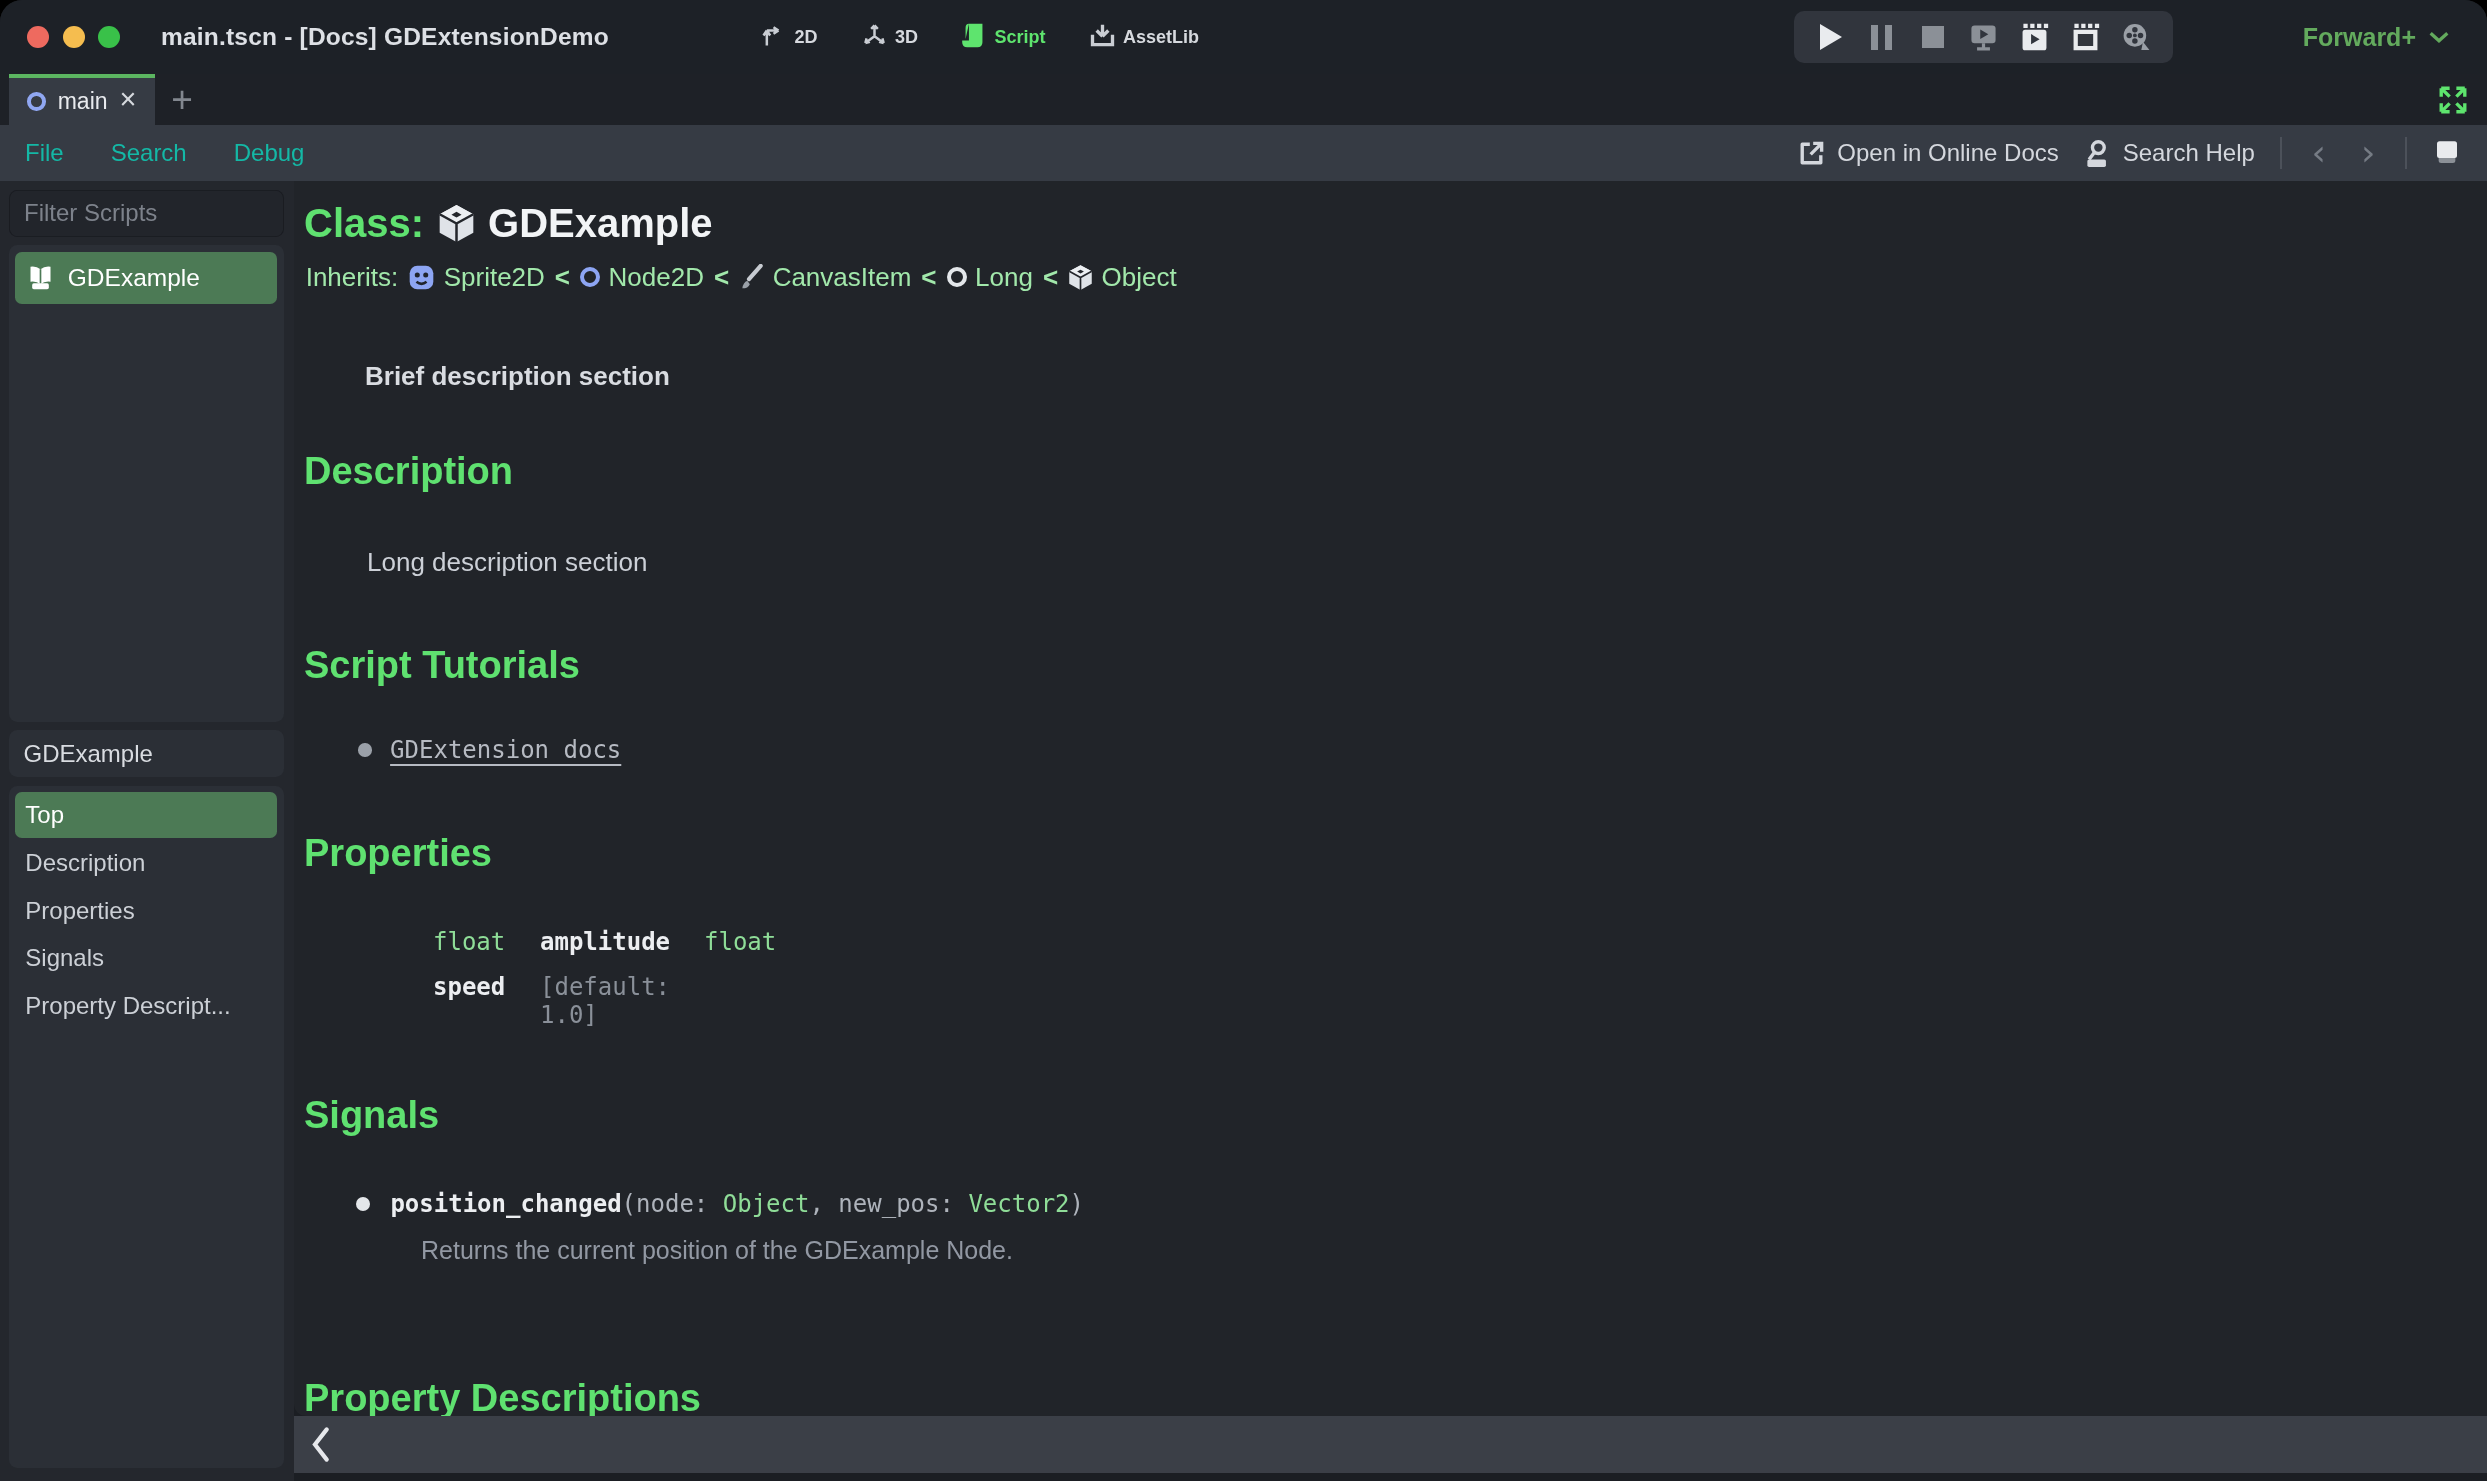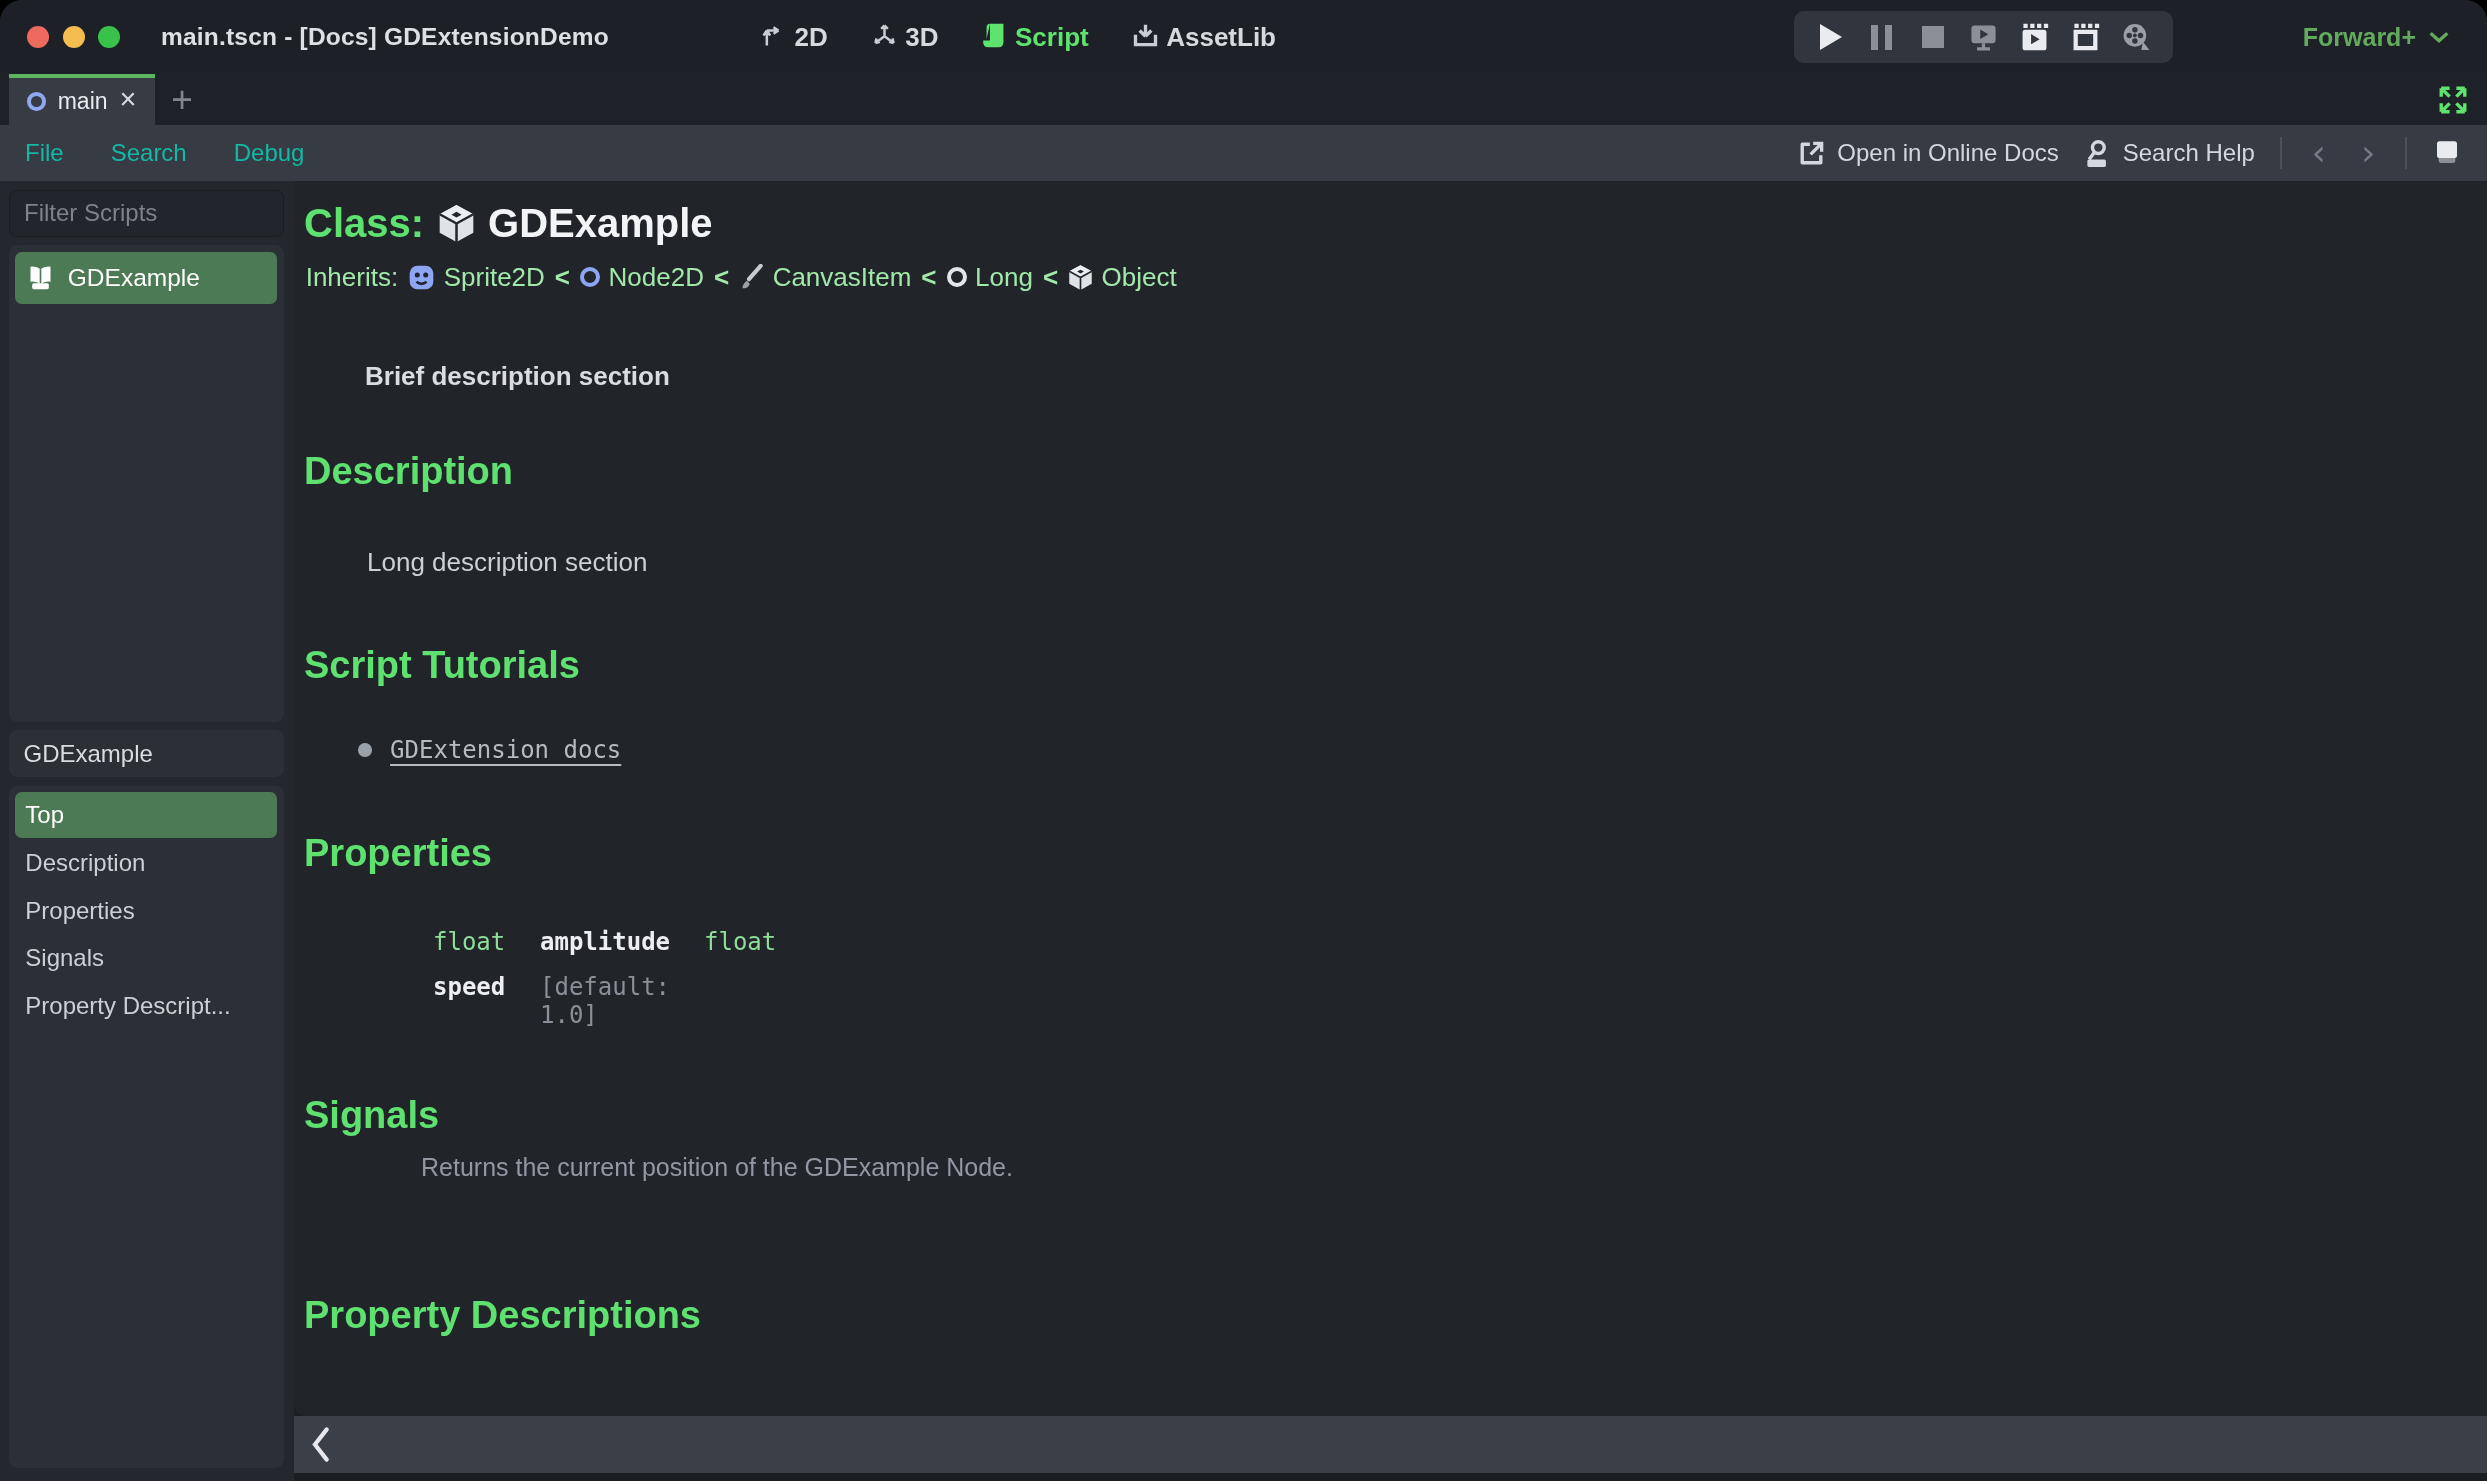--- a/index.html
+++ b/index.html
@@ -6,21 +6,21 @@
   body{width:2487px;height:1481px;overflow:hidden;font-family:"Liberation Sans",sans-serif;-webkit-font-smoothing:antialiased;}
   .stage{width:2487px;height:1481px;background:#1b1e23;border-radius:22px 22px 0 0;overflow:hidden;display:flex;flex-direction:column;}
 
   
   .titlebar{height:74px;background:#1d2127;display:flex;align-items:center;position:relative;flex:0 0 auto;}
   .lights{display:flex;gap:13.5px;margin-left:27px;}
   .light{width:22px;height:22px;border-radius:50%;}
   .light.red{background:#ee6a5f;}.light.yellow{background:#f5bd4f;}.light.green{background:#39c149;}
   .win-title{margin-left:41px;font-size:24.5px;font-weight:700;color:#dde0e5;letter-spacing:0.2px;}
   .ws-group{position:absolute;left:761px;top:0;height:74px;display:flex;align-items:center;gap:44px;}
-  .ws-item{display:flex;align-items:center;gap:8.5px;font-size:26px;font-weight:700;color:#d6d9de;cursor:default;}
+  .ws-item{display:flex;align-items:center;gap:8.5px;font-size:18px;font-weight:700;color:#d6d9de;cursor:default;}
   .ws-item .glyph{font-size:25px;line-height:1;color:#c9cdd3;}
   .ws-item.active{color:#5ee46e;}
   .ws-item.active .glyph{color:#5ee46e;}
   .play-group{position:absolute;right:314px;top:11px;height:52px;background:#31353d;border-radius:10px;display:flex;align-items:center;gap:22px;padding:0 22px;}
   .pg-btn{display:flex;align-items:center;justify-content:center;width:29px;height:29px;}
   .tri{width:0;height:0;border-left:22px solid #e9ebee;border-top:13.5px solid transparent;border-bottom:13.5px solid transparent;}
   .pausebars{display:flex;gap:6.8px;}
   .pausebars i{display:block;width:7.6px;height:25px;background:#8b9097;}
   .stopsq{width:22px;height:22px;background:#8b9097;}
   .renderer{position:absolute;right:37px;top:0;height:74px;display:flex;align-items:center;gap:12px;}
@@ -364,20 +364,24 @@
         <div class="h2 props">Properties</div>
         <div class="ptable mono">
           <span class="ptype">float</span>
           <span class="pname">amplitude</span>
           <span class="ptype">float</span>
           <span class="pname">speed</span>
           <span class="pdefault">[default: 1.0]</span>
         </div>
 
         <div class="h2 sigs">Signals</div>
+        <div class="signal-line">
+          <span class="dot white"></span>
+          <span class="mono sig"><span class="sname">position_changed</span><span class="spunct">(node: </span><span class="stype">Object</span><span class="spunct">, new_pos: </span><span class="stype">Vector2</span><span class="spunct">)</span></span>
+        </div>
         <div class="sigdesc">Returns the current position of the GDExample Node.</div>
 
         <div class="h2 propdesc">Property Descriptions</div>
       </div>
 
       <div class="bottombar">
         <svg class="chev" width="22" height="37" viewBox="0 0 26 44">
             <path d="M21 4 L7 22 L21 40" stroke="#e6e8ec" stroke-width="5" fill="none" stroke-linecap="round"></path>
           </svg>
       </div>

